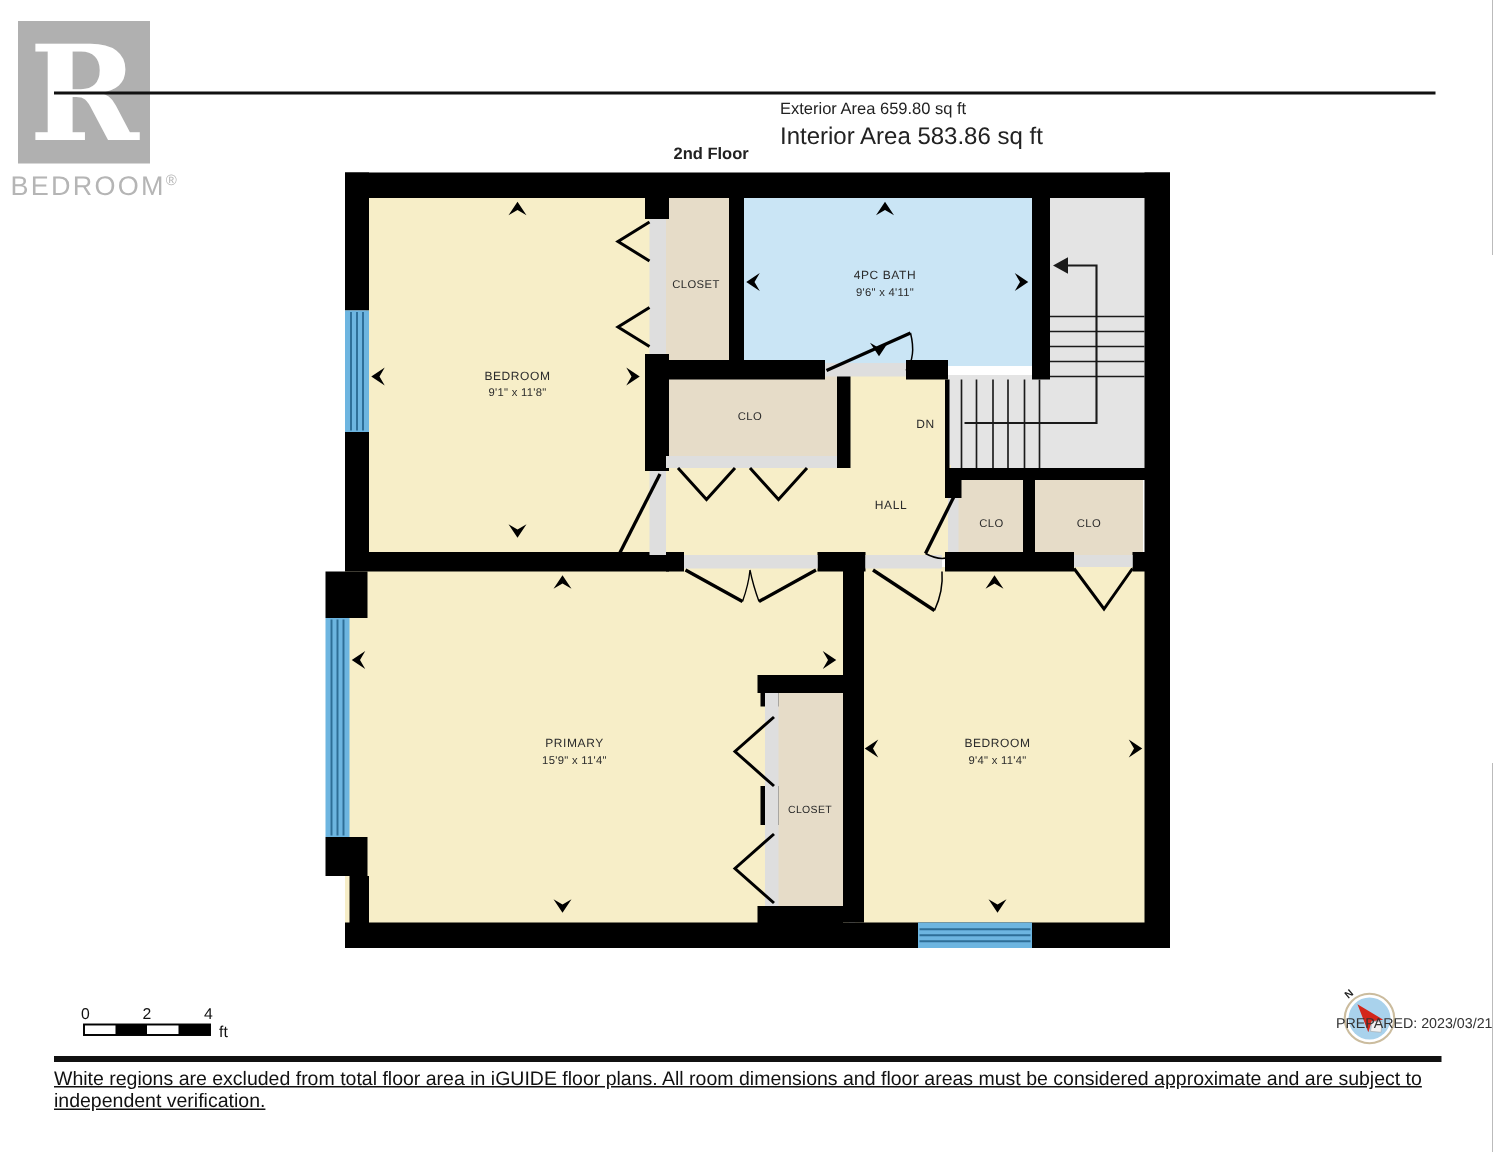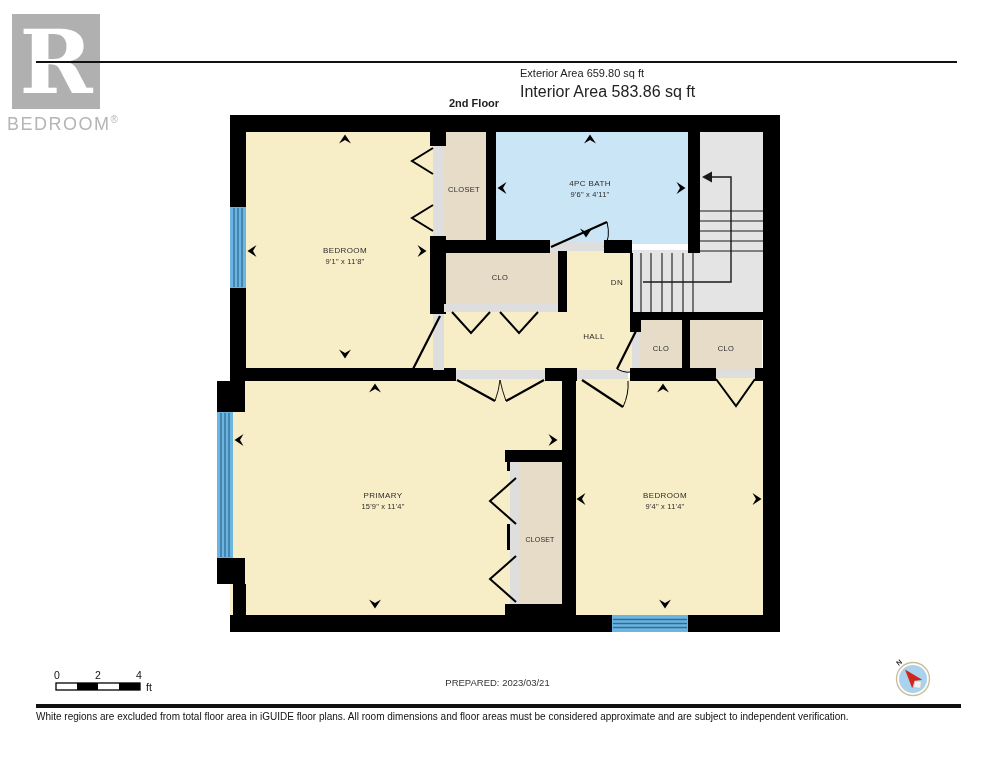--- a/index.html
+++ b/index.html
@@ -11,23 +11,23 @@
   .logo-block{width:88px;height:95px;background:#b0b0b0;display:flex;align-items:center;justify-content:center;}
   .logo-r{font-family:"DejaVu Serif",serif;font-weight:bold;font-size:88px;line-height:88px;color:#ffffff;}
   .logo-word{margin-top:5px;margin-left:-5px;font-size:18px;letter-spacing:1.5px;color:#b5b5b5;white-space:nowrap;}
   .logo-word sup{font-size:10px;}
   .title{position:absolute;left:0;top:31px;width:100%;text-align:center;
          font-size:20px;font-weight:bold;color:#111;}
   .header-rule{position:absolute;left:36px;top:61px;width:921px;height:2px;background:#111;}
   .floor-label{position:absolute;left:449px;top:67px;font-size:11px;font-weight:bold;color:#222;margin-top:30px;}
   .area-ext{position:absolute;left:520px;top:67px;font-size:11px;color:#222;text-align:center;}
   .area-int{position:absolute;left:520px;top:83px;font-size:16px;color:#222;}
-  .prepared{position:absolute;left:0;top:677px;width:100%;text-align:center;font-size:9.5px;color:#333;}
+  .prepared{position:absolute;left:0;top:677px;width:100%;text-align:right;font-size:9.5px;color:#333;}
   .footer-rule{position:absolute;left:36px;top:704px;width:925px;height:4px;background:#111;}
-  .disclaimer{position:absolute;left:36px;top:711px;width:920px;font-size:10px;color:#111;}
+  .disclaimer{position:absolute;left:36px;top:711px;width:920px;font-size:13px;color:#111;text-decoration:underline;}
   .license{position:absolute;left:7px;top:767px;font-size:13.5px;color:#b5b5b5;}
   text{font-family:"Liberation Sans",sans-serif;fill:#2b2b2b;}
   .rlabel{font-size:8px;letter-spacing:.4px;}
   .rdims{font-size:7.5px;letter-spacing:.2px;}
   .rsmall{font-size:7.5px;letter-spacing:.3px;}
   .rtiny{font-size:7px;letter-spacing:.2px;}
   .sbnum{font-size:10.5px;fill:#111;}
 </style>
 </head>
 <body>

